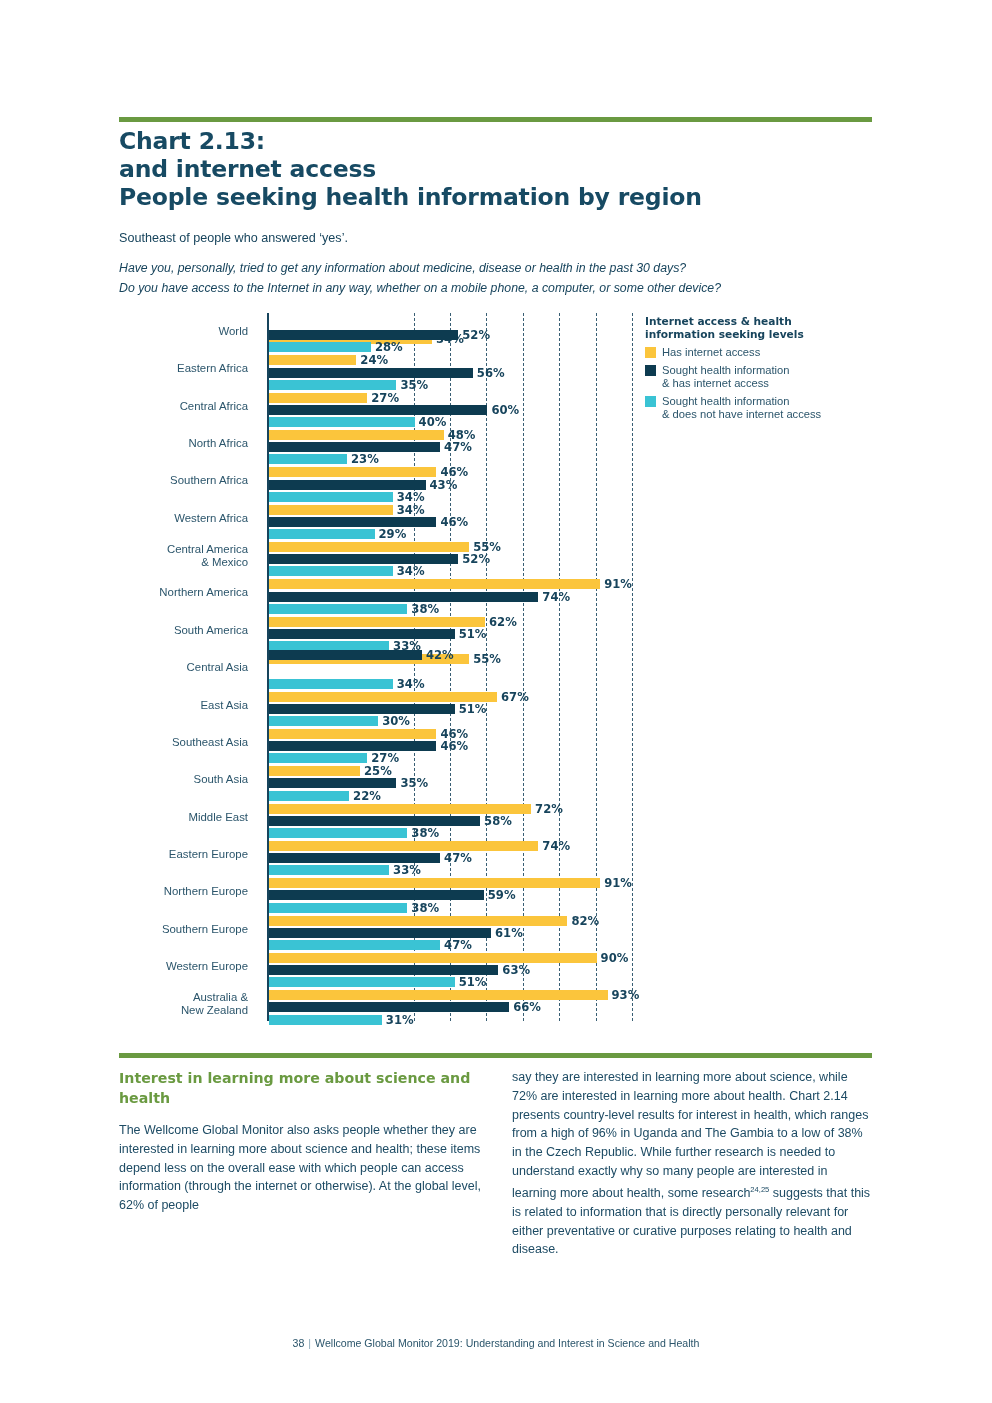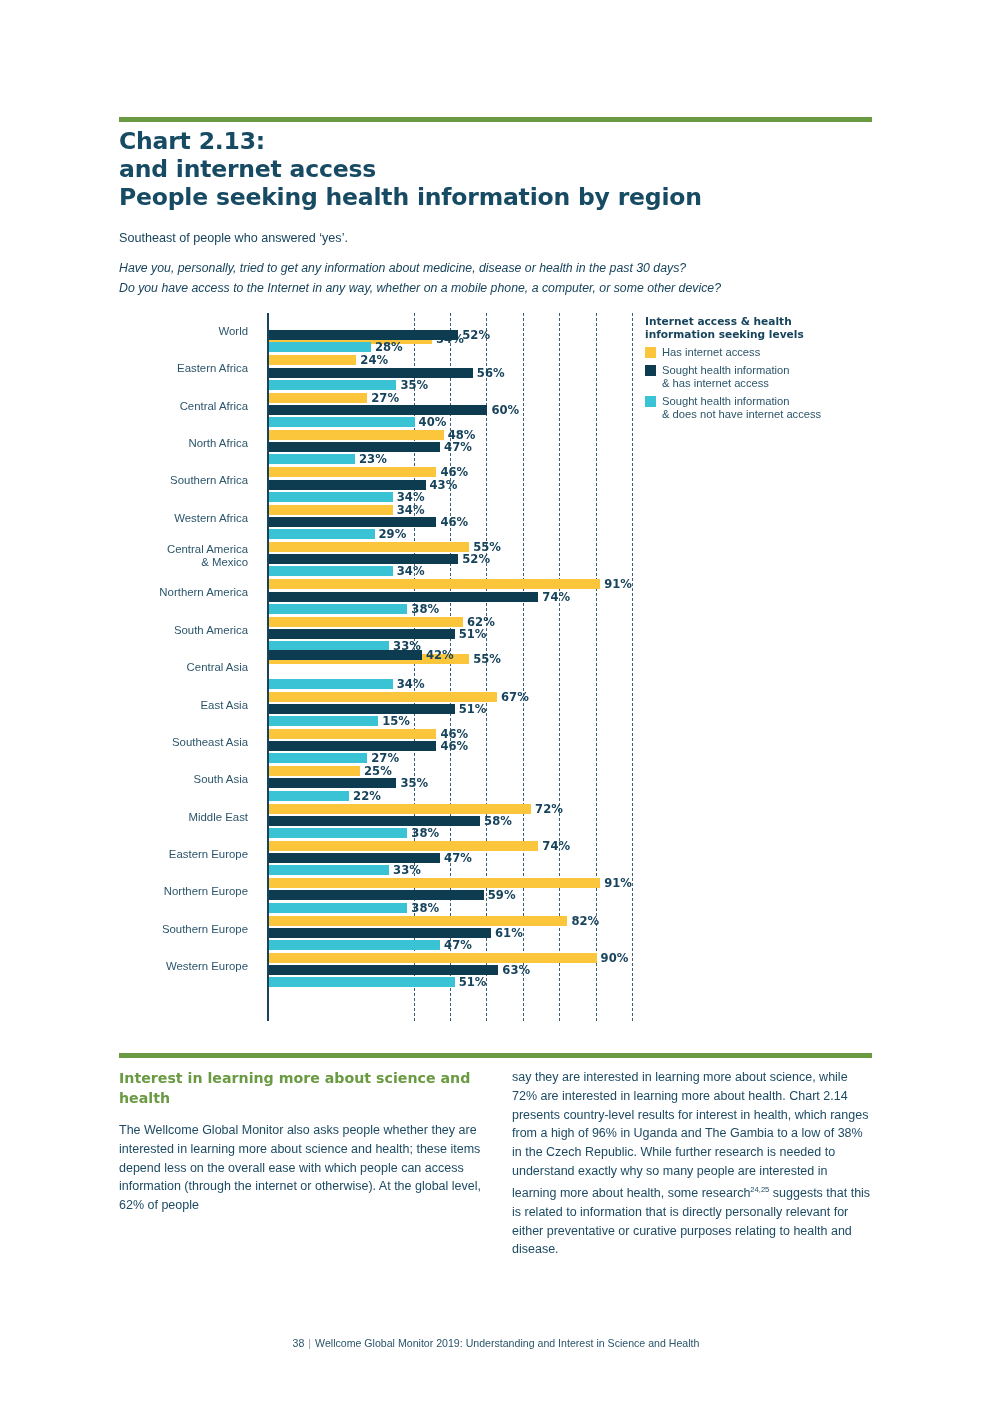--- a/index.html
+++ b/index.html
@@ -244,21 +244,21 @@
       <div class="group" style="top: 113.05px;">
         <div class="region-label" style="top: 11px;">North Africa</div>
         <div class="bar-row" style="top: 4px; width: 174.72px;">
           <div class="bar" style="width: 100%; background: rgb(251, 197, 60);"></div>
           <span class="bar-value" style="left: 100%;">48%</span>
         </div>
         <div class="bar-row" style="top: 16.2px; width: 171.08px;">
           <div class="bar" style="width: 100%; background: rgb(13, 59, 80);"></div>
           <span class="bar-value" style="left: 100%;">47%</span>
         </div>
-        <div class="bar-row" style="top: 28.4px; width: 86px;">
+        <div class="bar-row" style="top: 28.4px; width: 78px;">
           <div class="bar" style="width: 100%; background: rgb(58, 195, 212);"></div>
           <span class="bar-value" style="left: 100%;">23%</span>
         </div>
       </div>
       <div class="group" style="top: 150.4px;">
         <div class="region-label" style="top: 11px;">Southern Africa</div>
         <div class="bar-row" style="top: 4px; width: 167.44px;">
           <div class="bar" style="width: 100%; background: rgb(251, 197, 60);"></div>
           <span class="bar-value" style="left: 100%;">46%</span>
         </div>
@@ -311,21 +311,21 @@
           <div class="bar" style="width: 100%; background: rgb(13, 59, 80);"></div>
           <span class="bar-value" style="left: 100%;">74%</span>
         </div>
         <div class="bar-row" style="top: 28.4px; width: 138.32px;">
           <div class="bar" style="width: 100%; background: rgb(58, 195, 212);"></div>
           <span class="bar-value" style="left: 100%;">38%</span>
         </div>
       </div>
       <div class="group" style="top: 299.8px;">
         <div class="region-label" style="top: 11px;">South America</div>
-        <div class="bar-row" style="top: 4px; width: 194px; padding-left: 30px;">
+        <div class="bar-row" style="top: 4px; width: 216px; padding-left: 30px;">
           <div class="bar" style="width: 100%; background: rgb(251, 197, 60);"></div>
           <span class="bar-value" style="left: 100%;">62%</span>
         </div>
         <div class="bar-row" style="top: 16.2px; width: 185.64px;">
           <div class="bar" style="width: 100%; background: rgb(13, 59, 80);"></div>
           <span class="bar-value" style="left: 100%;">51%</span>
         </div>
         <div class="bar-row" style="top: 28.4px; width: 120.12px;">
           <div class="bar" style="width: 100%; background: rgb(58, 195, 212);"></div>
           <span class="bar-value" style="left: 100%;">33%</span>
@@ -351,21 +351,21 @@
         <div class="bar-row" style="top: 4px; width: 228px;">
           <div class="bar" style="width: 100%; background: rgb(251, 197, 60);"></div>
           <span class="bar-value" style="left: 100%;">67%</span>
         </div>
         <div class="bar-row" style="top: 16.2px; width: 185.64px;">
           <div class="bar" style="width: 100%; background: rgb(13, 59, 80);"></div>
           <span class="bar-value" style="left: 100%;">51%</span>
         </div>
         <div class="bar-row" style="top: 28.4px; width: 109.2px;">
           <div class="bar" style="width: 100%; background: rgb(58, 195, 212);"></div>
-          <span class="bar-value" style="left: 100%;">15%</span>
+          <span class="bar-value" style="left: 100%;">30%</span>
         </div>
       </div>
       <div class="group" style="top: 411.85px;">
         <div class="region-label" style="top: 11px;">Southeast Asia</div>
         <div class="bar-row" style="top: 4px; width: 167.44px;">
           <div class="bar" style="width: 100%; background: rgb(251, 197, 60);"></div>
           <span class="bar-value" style="left: 100%;">46%</span>
         </div>
         <div class="bar-row" style="top: 16.2px; width: 167.44px;">
           <div class="bar" style="width: 100%; background: rgb(13, 59, 80);"></div>
@@ -457,20 +457,35 @@
           <div class="bar" style="width: 100%; background: rgb(251, 197, 60);"></div>
           <span class="bar-value" style="left: 100%;">90%</span>
         </div>
         <div class="bar-row" style="top: 16.2px; width: 229.32px;">
           <div class="bar" style="width: 100%; background: rgb(13, 59, 80);"></div>
           <span class="bar-value" style="left: 100%; text-align: center;">63%</span>
         </div>
         <div class="bar-row" style="top: 28.4px; width: 185.64px;">
           <div class="bar" style="width: 100%; background: rgb(58, 195, 212);"></div>
           <span class="bar-value" style="left: 100%;">51%</span>
+        </div>
+      </div>
+      <div class="group" style="top: 673.3px;">
+        <div class="region-label" style="top: 5px;">Australia &amp;<br>New Zealand</div>
+        <div class="bar-row" style="top: 4px; width: 338.52px;">
+          <div class="bar" style="width: 100%; background: rgb(251, 197, 60);"></div>
+          <span class="bar-value" style="left: 100%;">93%</span>
+        </div>
+        <div class="bar-row" style="top: 16.2px; width: 240.24px;">
+          <div class="bar" style="width: 100%; background: rgb(13, 59, 80);"></div>
+          <span class="bar-value" style="left: 100%;">66%</span>
+        </div>
+        <div class="bar-row" style="top: 28.4px; width: 112.84px;">
+          <div class="bar" style="width: 100%; background: rgb(58, 195, 212);"></div>
+          <span class="bar-value" style="left: 100%;">31%</span>
         </div>
       </div>
     </div>
 
   <div id="legend">
     <div class="legend-title">
       <div>Internet access &amp; health</div>
       <div>information seeking levels</div>
     </div>
     <div id="legend-items">

